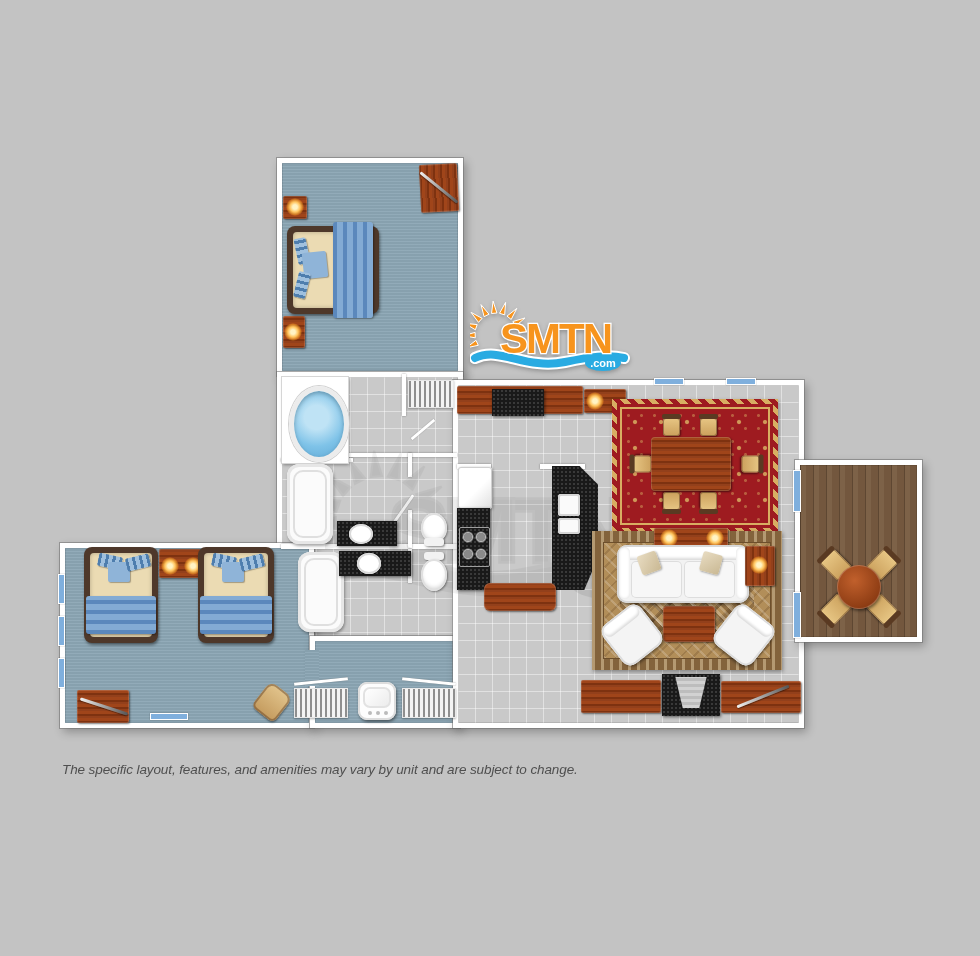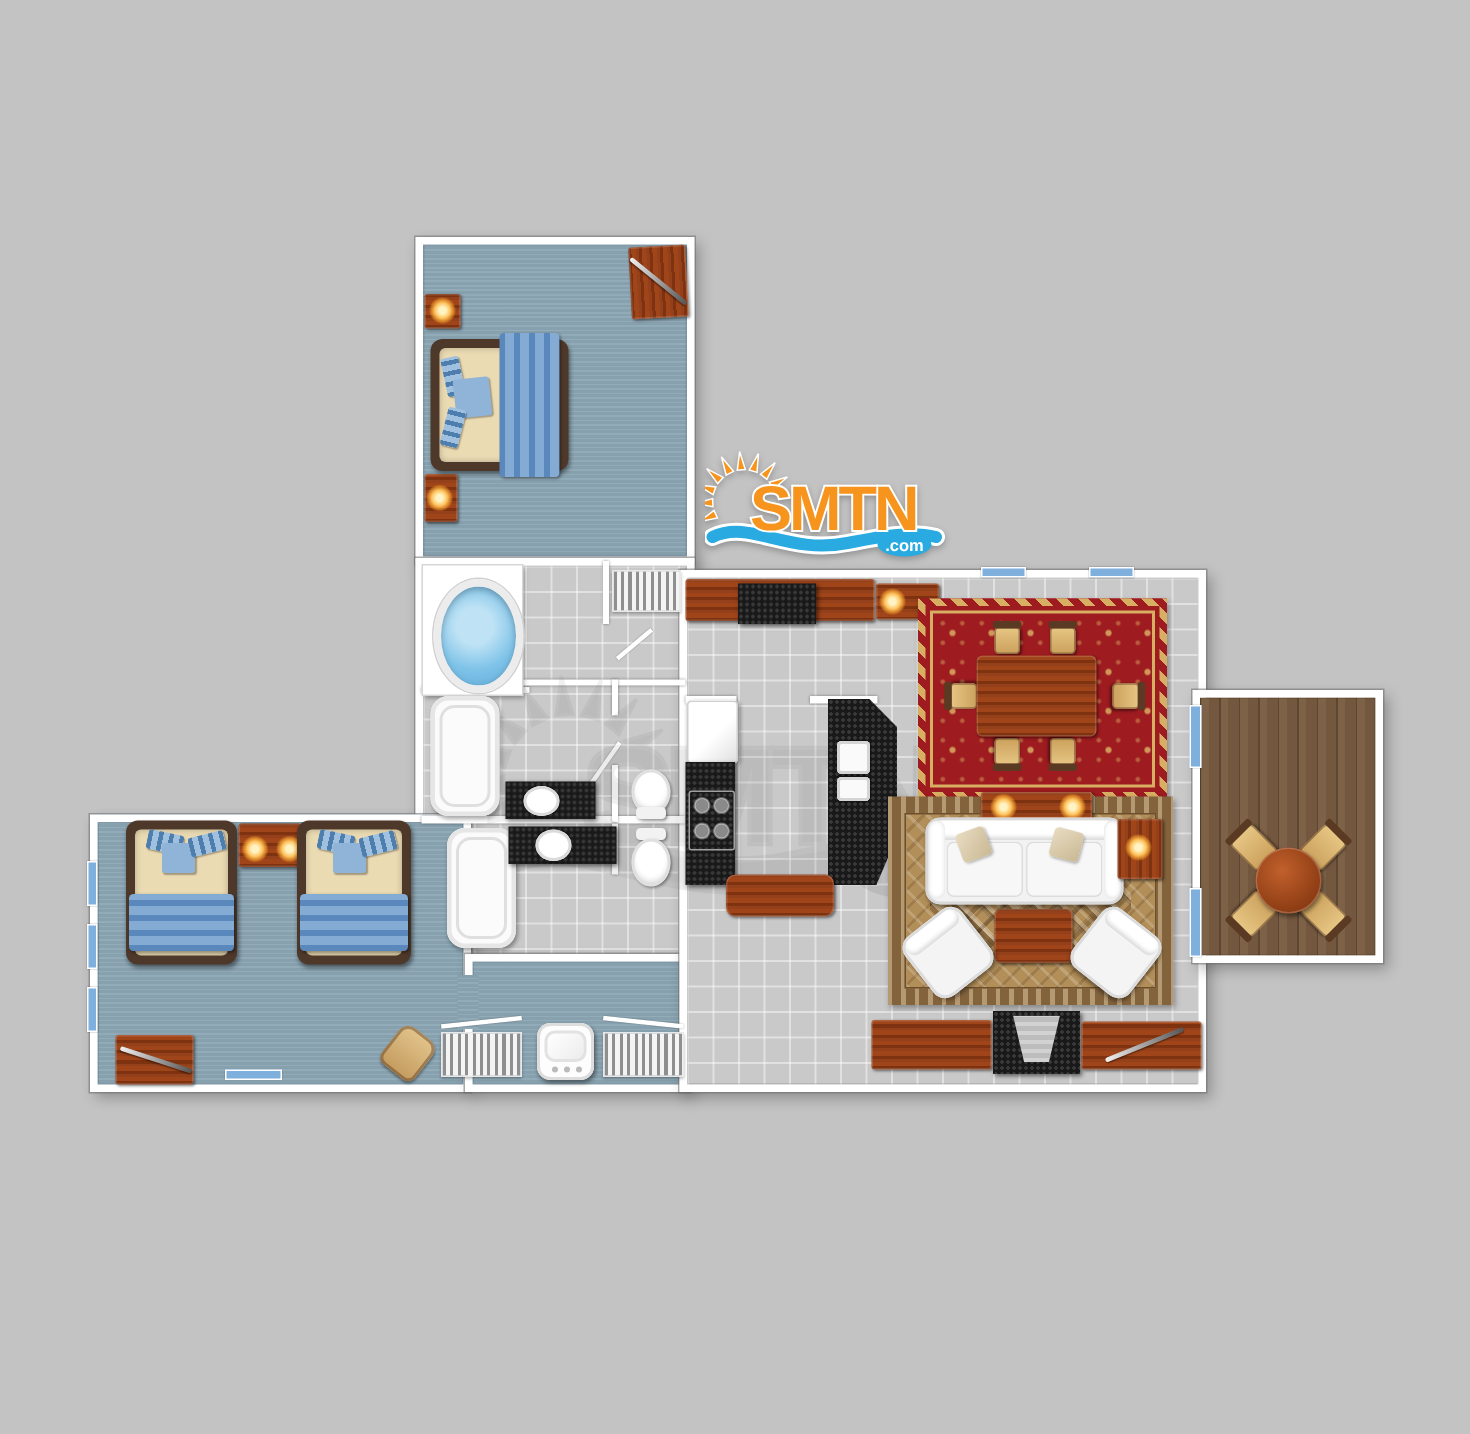--- a/index.html
+++ b/index.html
@@ -295,15 +295,16 @@
         </g>
       <path d="M5,60 C30,48 55,72 95,64 C120,59 138,56 154,60" fill="none" stroke="#FFFFFF" stroke-width="12" stroke-linecap="round"></path>
       <path d="M5,60 C30,48 55,72 95,64 C120,59 138,56 154,60" fill="none" stroke="#29ABE2" stroke-width="8" stroke-linecap="round"></path>
       <text class="logo-text" x="30" y="55" font-size="42" font-weight="bold" fill="#F7941D" stroke="#FFFFFF" stroke-width="2.6" paint-order="stroke" letter-spacing="-2">SMTN</text>
       <ellipse cx="133" cy="65" rx="18" ry="8" fill="#29ABE2"></ellipse>
       <text class="logo-text" x="133" y="69" font-size="11" font-weight="bold" fill="#FFFFFF" text-anchor="middle">.com</text>
     </g>
   </svg>
 
   <div class="disclaimer">
+    <div>The specific layout, features, and amenities may vary by unit and are subject to change.</div>
   </div>
 
 </div>
 
 </body></html>

